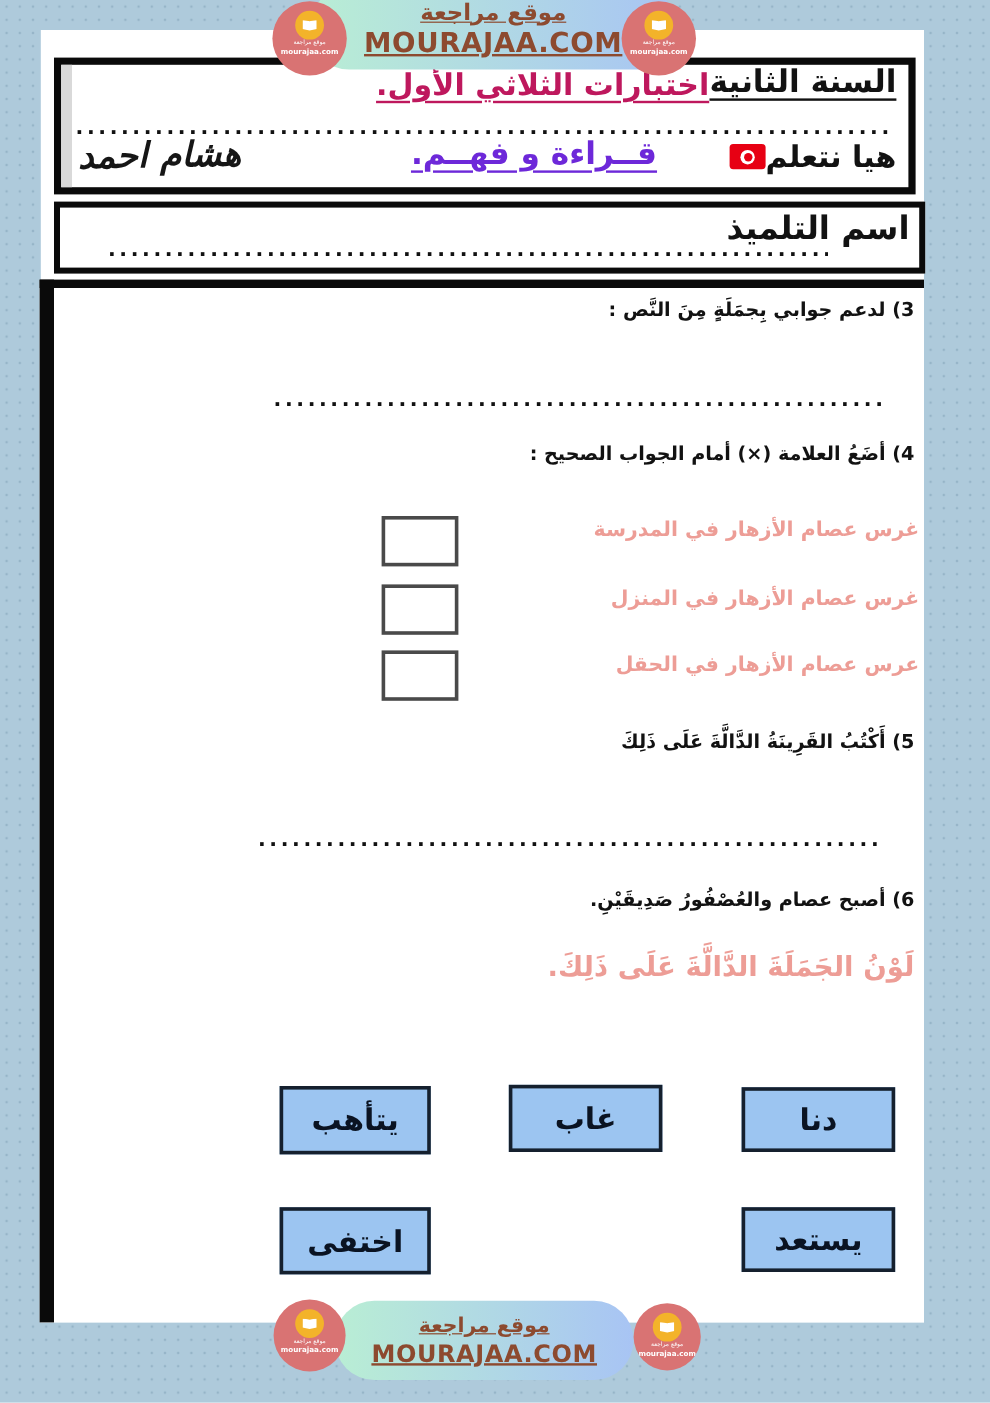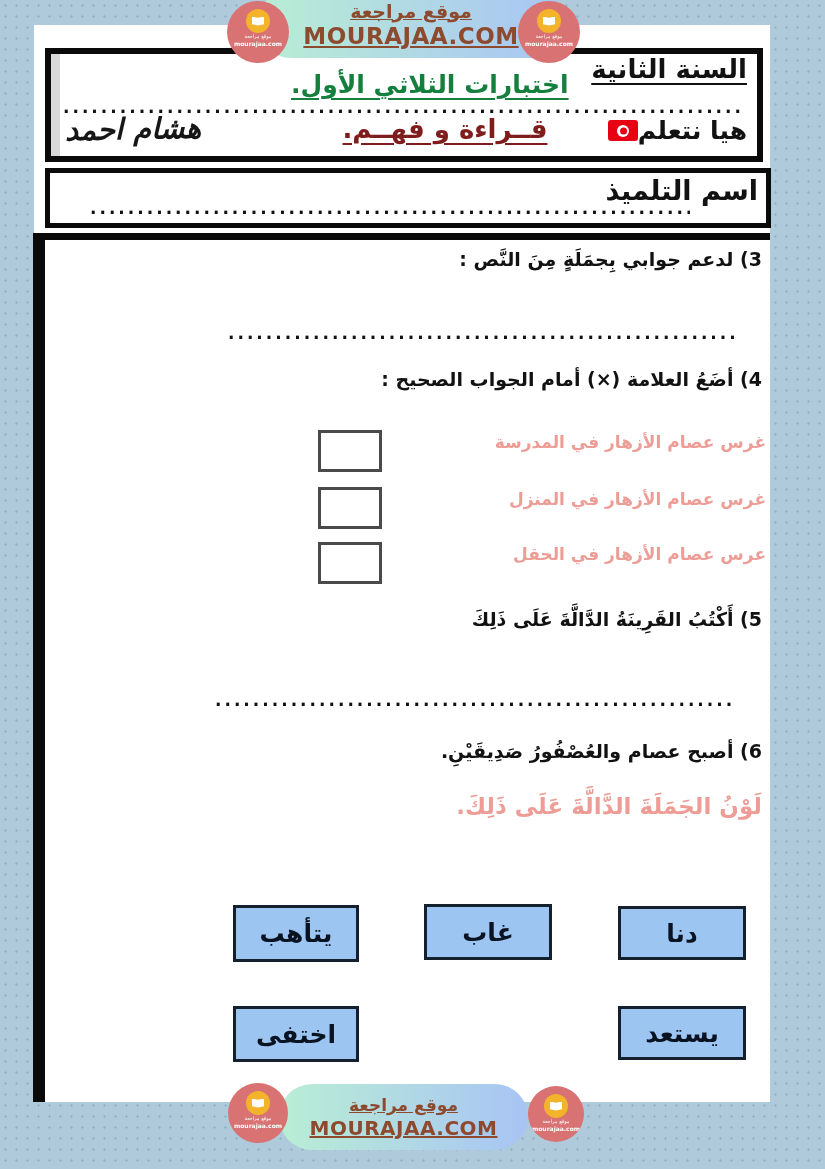--- a/index.html
+++ b/index.html
@@ -7,36 +7,36 @@
   .stage{position:relative;width:825px;height:1169px;overflow:hidden;
     background-color:#aecadb;
     background-image:radial-gradient(circle,rgba(110,145,168,.38) 1px,transparent 1.3px);
     background-size:11px 11px;}
   .page{position:absolute;left:34px;top:25px;width:736px;height:1077px;background:#fff;}
   
   .header-box{position:absolute;left:45px;top:48px;width:706px;height:102px;border:6px solid #0a0a0a;background:#fff;}
   .hdr-strip{position:absolute;left:0;top:0;bottom:0;width:9px;background:#d9d9d9;}
   .u{text-decoration:underline;text-decoration-thickness:2px;text-underline-offset:5px;}
   .hdr-grade{position:absolute;right:10px;top:0;direction:rtl;font-weight:bold;font-size:26px;color:#121212;}
-  .hdr-title{position:absolute;left:240px;top:16px;width:300px;text-align:left;direction:rtl;font-weight:bold;font-size:25px;color:#15803d;white-space:nowrap;}
+  .hdr-title{position:absolute;left:240px;top:2px;width:300px;text-align:right;direction:rtl;font-weight:bold;font-size:25px;color:#be185d;white-space:nowrap;}
   .hdr-dots{position:absolute;left:12px;right:14px;top:42px;}
   .dotline{overflow:hidden;white-space:nowrap;font-weight:bold;font-size:17px;letter-spacing:3px;color:#111;height:22px;line-height:22px;}
   .hdr-motto{position:absolute;right:10px;top:62px;direction:rtl;display:flex;align-items:center;gap:0;font-weight:bold;font-size:25px;color:#121212;}
   .flag{display:inline-block;width:30px;height:21px;background:#e70013;border-radius:3px;position:relative;}
   .flag::before{content:"";position:absolute;left:50%;top:50%;transform:translate(-50%,-50%);width:12px;height:12px;background:#fff;border-radius:50%;}
   .flag::after{content:"";position:absolute;left:50%;top:50%;transform:translate(-42%,-50%);width:7px;height:7px;background:#e70013;border-radius:50%;}
-  .hdr-subject{position:absolute;left:260px;top:60px;width:268px;text-align:center;direction:rtl;font-weight:bold;font-size:26px;color:#7f1d1d;white-space:nowrap;}
+  .hdr-subject{position:absolute;left:260px;top:60px;width:268px;text-align:center;direction:rtl;font-weight:bold;font-size:26px;color:#6d28d9;white-space:nowrap;}
   .hdr-sign{position:absolute;left:14px;top:58px;direction:rtl;font-weight:bold;font-style:italic;font-size:29px;color:#161616;transform:rotate(-1deg);}
   
   .name-box{position:absolute;left:45px;top:168px;width:716px;height:50px;border:5px solid #0a0a0a;background:#fff;}
   .name-label{position:absolute;right:8px;top:2px;direction:rtl;font-weight:bold;font-size:27px;color:#121212;}
   .name-dots{position:absolute;left:40px;top:24px;width:600px;}
   
   .main-box{position:absolute;left:33px;top:233px;width:737px;height:869px;border-left:12px solid #0a0a0a;border-top:7px solid #0a0a0a;background:#fff;box-sizing:border-box;}
-  .q{position:absolute;direction:rtl;font-weight:bold;font-size:19px;color:#121212;white-space:nowrap;}
+  .q{position:absolute;direction:rtl;font-weight:bold;font-size:16px;color:#121212;white-space:nowrap;}
   .opt{position:absolute;direction:rtl;font-weight:bold;font-size:17px;color:#ed9d96;white-space:nowrap;}
   .checkbox{position:absolute;width:58px;height:36px;background:#fff;border:3px solid #4a4a4a;}
   .ansline{position:absolute;}
   .wbox{position:absolute;background:#9cc5f1;border:3px solid #15202e;display:flex;align-items:center;justify-content:center;font-weight:bold;font-size:25px;color:#0a1322;direction:rtl;}
   
   .pill{position:absolute;border-radius:34px;background:linear-gradient(90deg,#b9eed4,#a8c4f4);display:flex;flex-direction:column;align-items:center;justify-content:center;z-index:5;}
   .pill .l1{font-size:19px;font-weight:bold;color:#8d4a2f;text-decoration:underline;line-height:24px;}
   .pill .l2{font-size:23px;font-weight:800;color:#8d4a2f;text-decoration:underline;letter-spacing:.5px;line-height:27px;}
   .pill.small .l1{font-size:17px;line-height:22px;}
   .pill.small .l2{font-size:20px;line-height:24px;}

